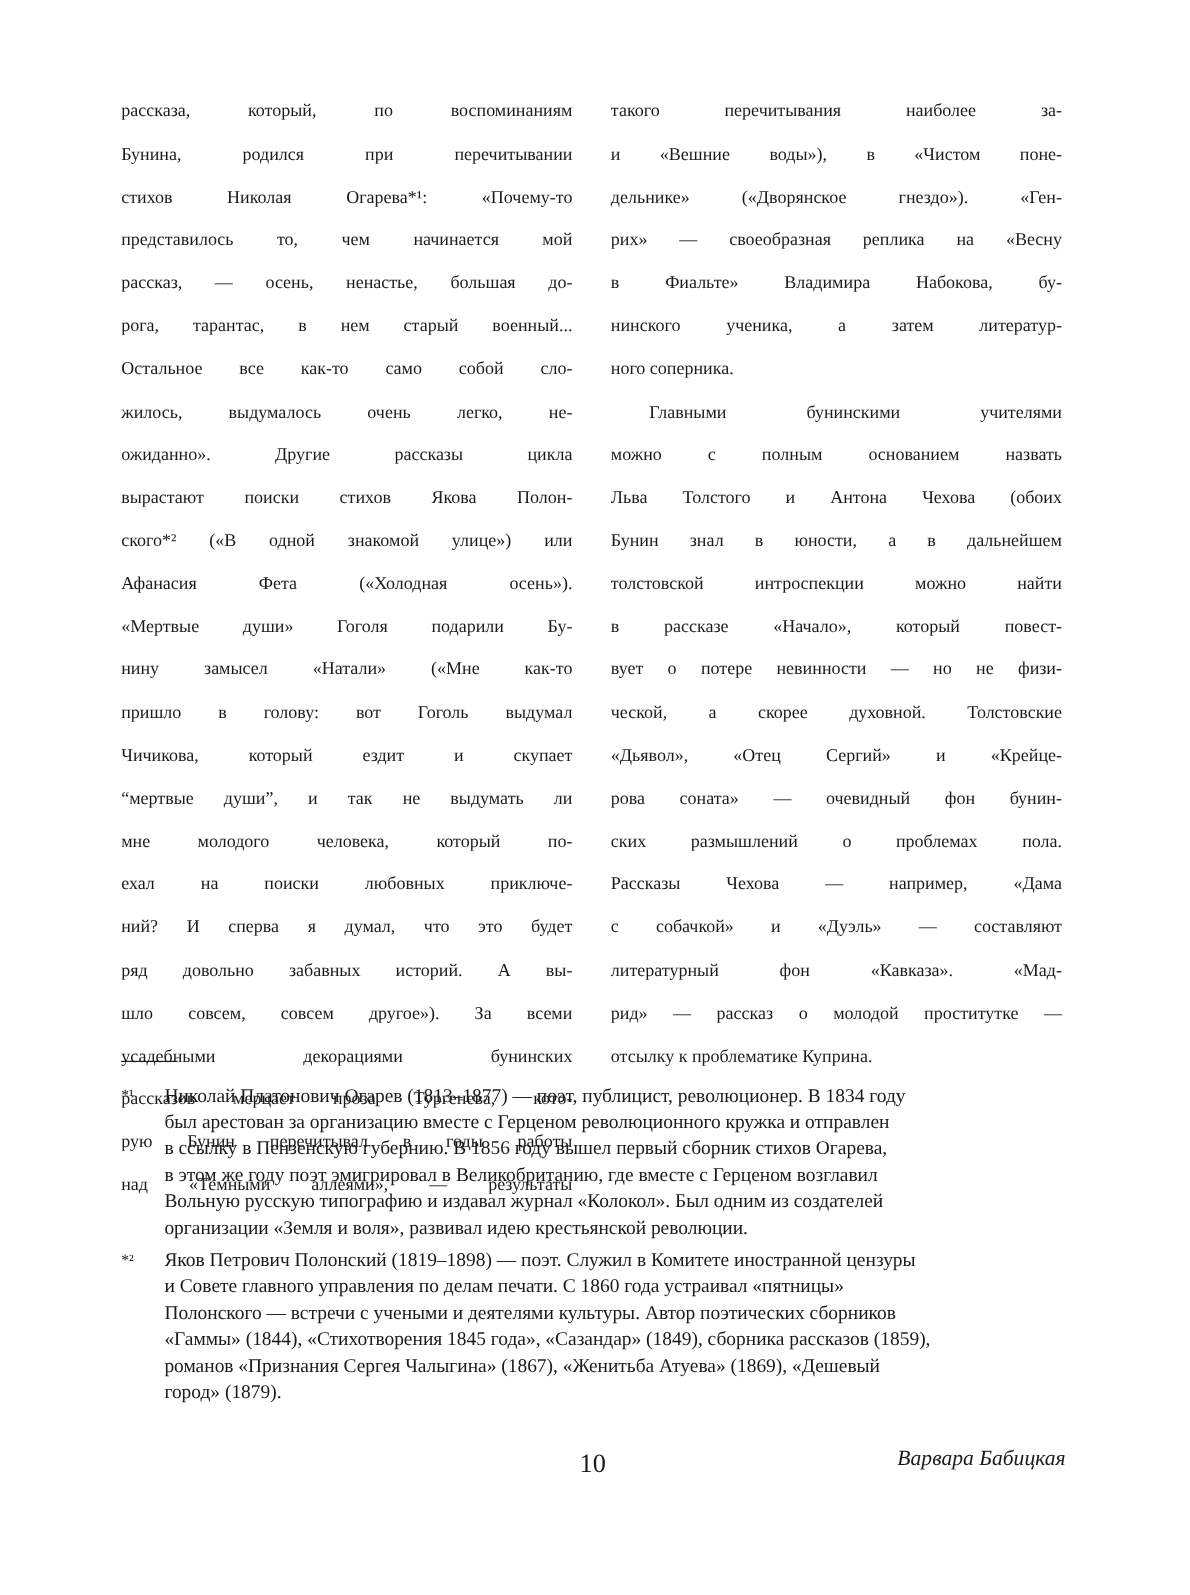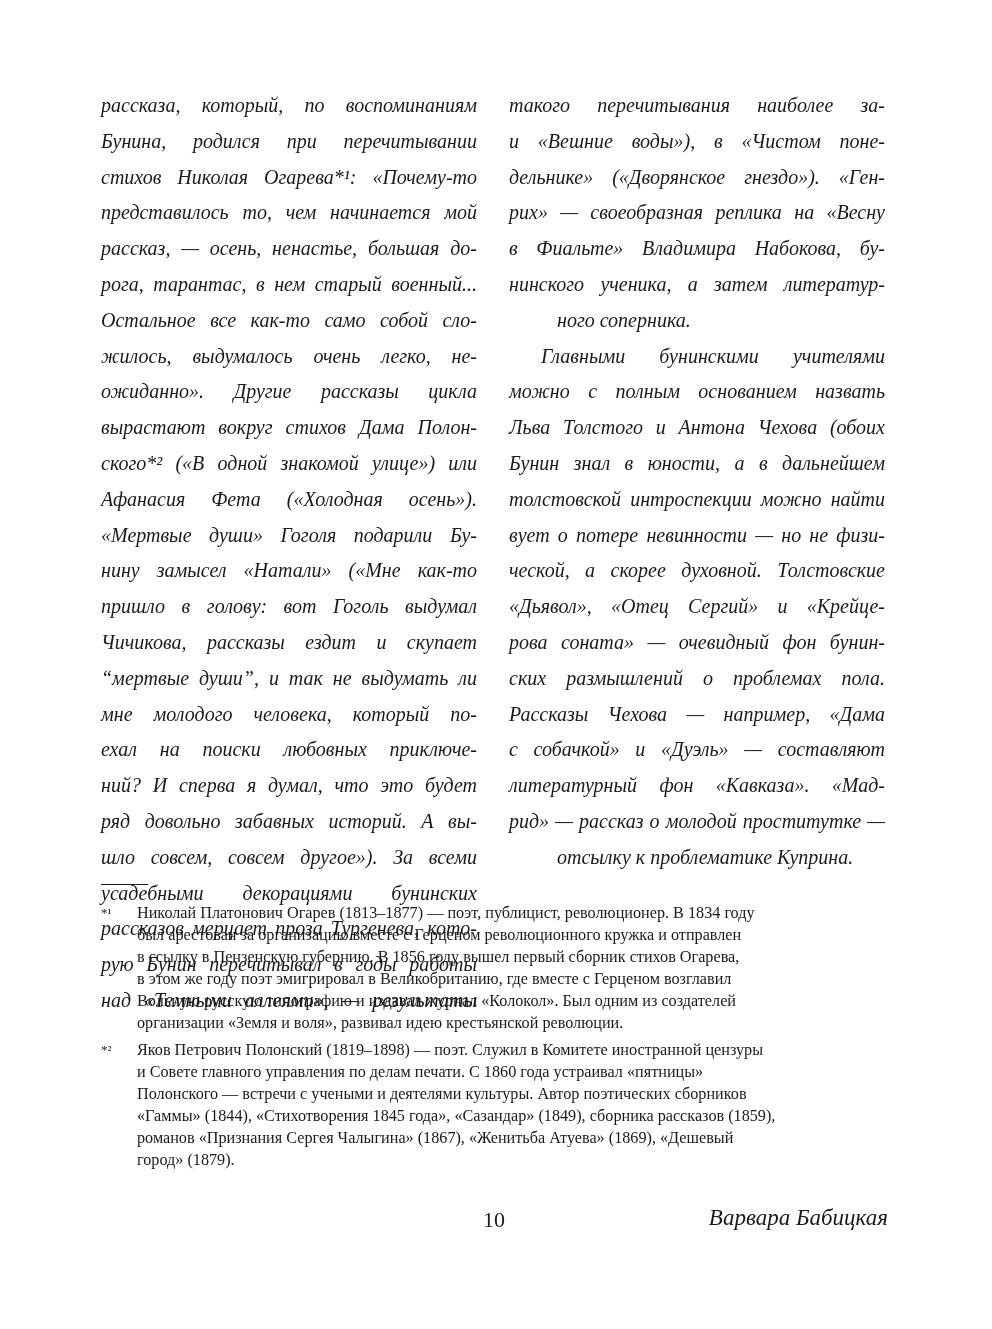--- a/index.html
+++ b/index.html
@@ -1,51 +1,51 @@
 <!DOCTYPE html>
 <html><head>
 <meta charset="utf-8">
 <style>
   html, body { margin: 0; padding: 0; background: #ffffff; }
   body { width: 992px; height: 1329px; position: relative; overflow: hidden;
          font-family: "Liberation Serif", "DejaVu Serif", serif; color: #1a1a1a; }
-  .col { position: absolute; top: 88px; width: 376px; font-size: 20px; line-height: 35.8px; font-style: italic; }
+  .col { position: absolute; top: 76px; width: 376px; font-size: 15px; line-height: 35.8px; }
   .col-left { left: 101px; }
   .col-right { left: 509px; }
   .line { display: block; text-align: justify; text-align-last: justify; white-space: nowrap; height: 35.8px; }
-  .line.last { text-align-last: left; margin-left: 48px; }
+  .line.last { text-align-last: left; }
   .line.indent { padding-left: 32px; }
   .rule { position: absolute; left: 101px; top: 884px; width: 47px; height: 1px; background: #1a1a1a; }
   .footnotes { position: absolute; left: 101px; top: 902px; width: 780px; font-size: 16.2px; line-height: 22px; }
   .fn { position: relative; padding-left: 36px; margin-bottom: 5px; }
   .fn-mark { position: absolute; left: 0; top: 0; font-size: 13px; }
   .fn-line { display: block; white-space: nowrap; }
   .footer-page { position: absolute; left: 483px; top: 1207px; font-size: 22px; }
-  .footer-author { position: absolute; right: 104px; top: 1205px; font-size: 23px; font-style: italic; }
+  .footer-author { position: absolute; right: 104px; top: 1205px; font-size: 18px; font-style: italic; }
 </style>
 </head>
 <body>
 
 <div class="col col-left">
   <span class="line">рассказа, который, по воспоминаниям</span>
   <span class="line">Бунина, родился при перечитывании</span>
   <span class="line">стихов Николая Огарева*¹: «Почему-то</span>
   <span class="line">представилось то, чем начинается мой</span>
   <span class="line">рассказ, — осень, ненастье, большая до-</span>
   <span class="line">рога, тарантас, в нем старый военный...</span>
   <span class="line">Остальное все как-то само собой сло-</span>
   <span class="line">жилось, выдумалось очень легко, не-</span>
   <span class="line">ожиданно». Другие рассказы цикла</span>
-  <span class="line">вырастают вокруг стихов Дама Полон-</span>
+  <span class="line">вырастают поиски стихов Якова Полон-</span>
   <span class="line">ского*² («В одной знакомой улице») или</span>
   <span class="line">Афанасия Фета («Холодная осень»).</span>
   <span class="line">«Мертвые души» Гоголя подарили Бу-</span>
   <span class="line">нину замысел «Натали» («Мне как-то</span>
   <span class="line">пришло в голову: вот Гоголь выдумал</span>
-  <span class="line">Чичикова, рассказы ездит и скупает</span>
+  <span class="line">Чичикова, который ездит и скупает</span>
   <span class="line">“мертвые души”, и так не выдумать ли</span>
   <span class="line">мне молодого человека, который по-</span>
   <span class="line">ехал на поиски любовных приключе-</span>
   <span class="line">ний? И сперва я думал, что это будет</span>
   <span class="line">ряд довольно забавных историй. А вы-</span>
   <span class="line">шло совсем, совсем другое»). За всеми</span>
   <span class="line">усадебными декорациями бунинских</span>
   <span class="line">рассказов мерцает проза Тургенева, кото-</span>
   <span class="line">рую Бунин перечитывал в годы работы</span>
   <span class="line">над «Темными аллеями», — результаты</span>
@@ -57,20 +57,21 @@
   <span class="line">дельнике» («Дворянское гнездо»). «Ген-</span>
   <span class="line">рих» — своеобразная реплика на «Весну</span>
   <span class="line">в Фиальте» Владимира Набокова, бу-</span>
   <span class="line">нинского ученика, а затем литератур-</span>
   <span class="line last">ного соперника.</span>
   <span class="line indent">Главными бунинскими учителями</span>
   <span class="line">можно с полным основанием назвать</span>
   <span class="line">Льва Толстого и Антона Чехова (обоих</span>
   <span class="line">Бунин знал в юности, а в дальнейшем</span>
   <span class="line">толстовской интроспекции можно найти</span>
+  <span class="line">в рассказе «Начало», который повест-</span>
   <span class="line">вует о потере невинности — но не физи-</span>
   <span class="line">ческой, а скорее духовной. Толстовские</span>
   <span class="line">«Дьявол», «Отец Сергий» и «Крейце-</span>
   <span class="line">рова соната» — очевидный фон бунин-</span>
   <span class="line">ских размышлений о проблемах пола.</span>
   <span class="line">Рассказы Чехова — например, «Дама</span>
   <span class="line">с собачкой» и «Дуэль» — составляют</span>
   <span class="line">литературный фон «Кавказа». «Мад-</span>
   <span class="line">рид» — рассказ о молодой проститутке —</span>
   <span class="line last">отсылку к проблематике Куприна.</span>

